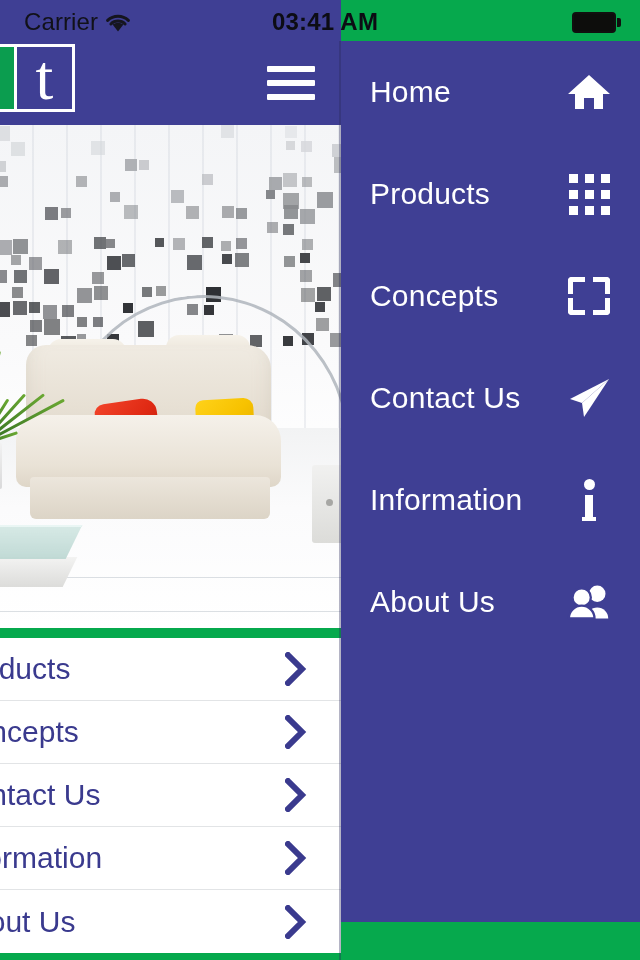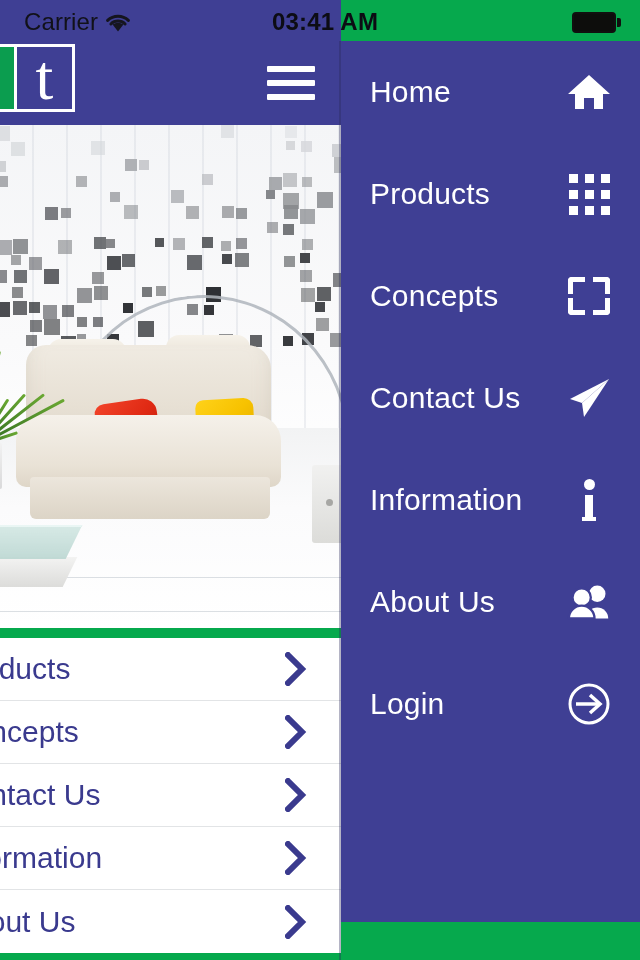--- a/index.html
+++ b/index.html
@@ -576,30 +576,20 @@
           <div class="m-label">About Us</div>
           <div class="m-icon">
             <svg viewBox="0 0 48 38" width="48" height="38">
               <circle cx="33" cy="10" r="9" fill="#fff"></circle>
               <path d="M21 37 a12 12 0 0 1 24 0 Z" fill="#fff"></path>
               <circle cx="16" cy="14" r="10" fill="#fff" stroke="#3F3F94" stroke-width="2.5"></circle>
               <path d="M2 37 a14 14 0 0 1 28 0 Z" fill="#fff" stroke="#3F3F94" stroke-width="2.5"></path>
             </svg>
           </div>
         </div>
-        <div class="m-row">
-          <div class="m-label">Login</div>
-          <div class="m-icon">
-            <svg viewBox="0 0 44 44" width="44" height="44">
-              <circle cx="22" cy="22" r="19" stroke="#fff" stroke-width="3" fill="none"></circle>
-              <path d="M9 22 H31" stroke="#fff" stroke-width="3.5" stroke-linecap="butt"></path>
-              <path d="M23 13 L33 22 L23 31" stroke="#fff" stroke-width="3.5" fill="none" stroke-linejoin="miter" stroke-linecap="butt"></path>
-            </svg>
-          </div>
-        </div>
       </div>
     <div id="drawer-bottombar"></div>
   </div>
 
   <div id="statusbar">
     <div class="sb-left-bg"></div>
     <div class="sb-right-bg"></div>
     <div class="sb-carrier">Carrier</div>
     <div class="sb-wifi">
       <svg viewBox="0 0 28 22" width="28" height="22">

